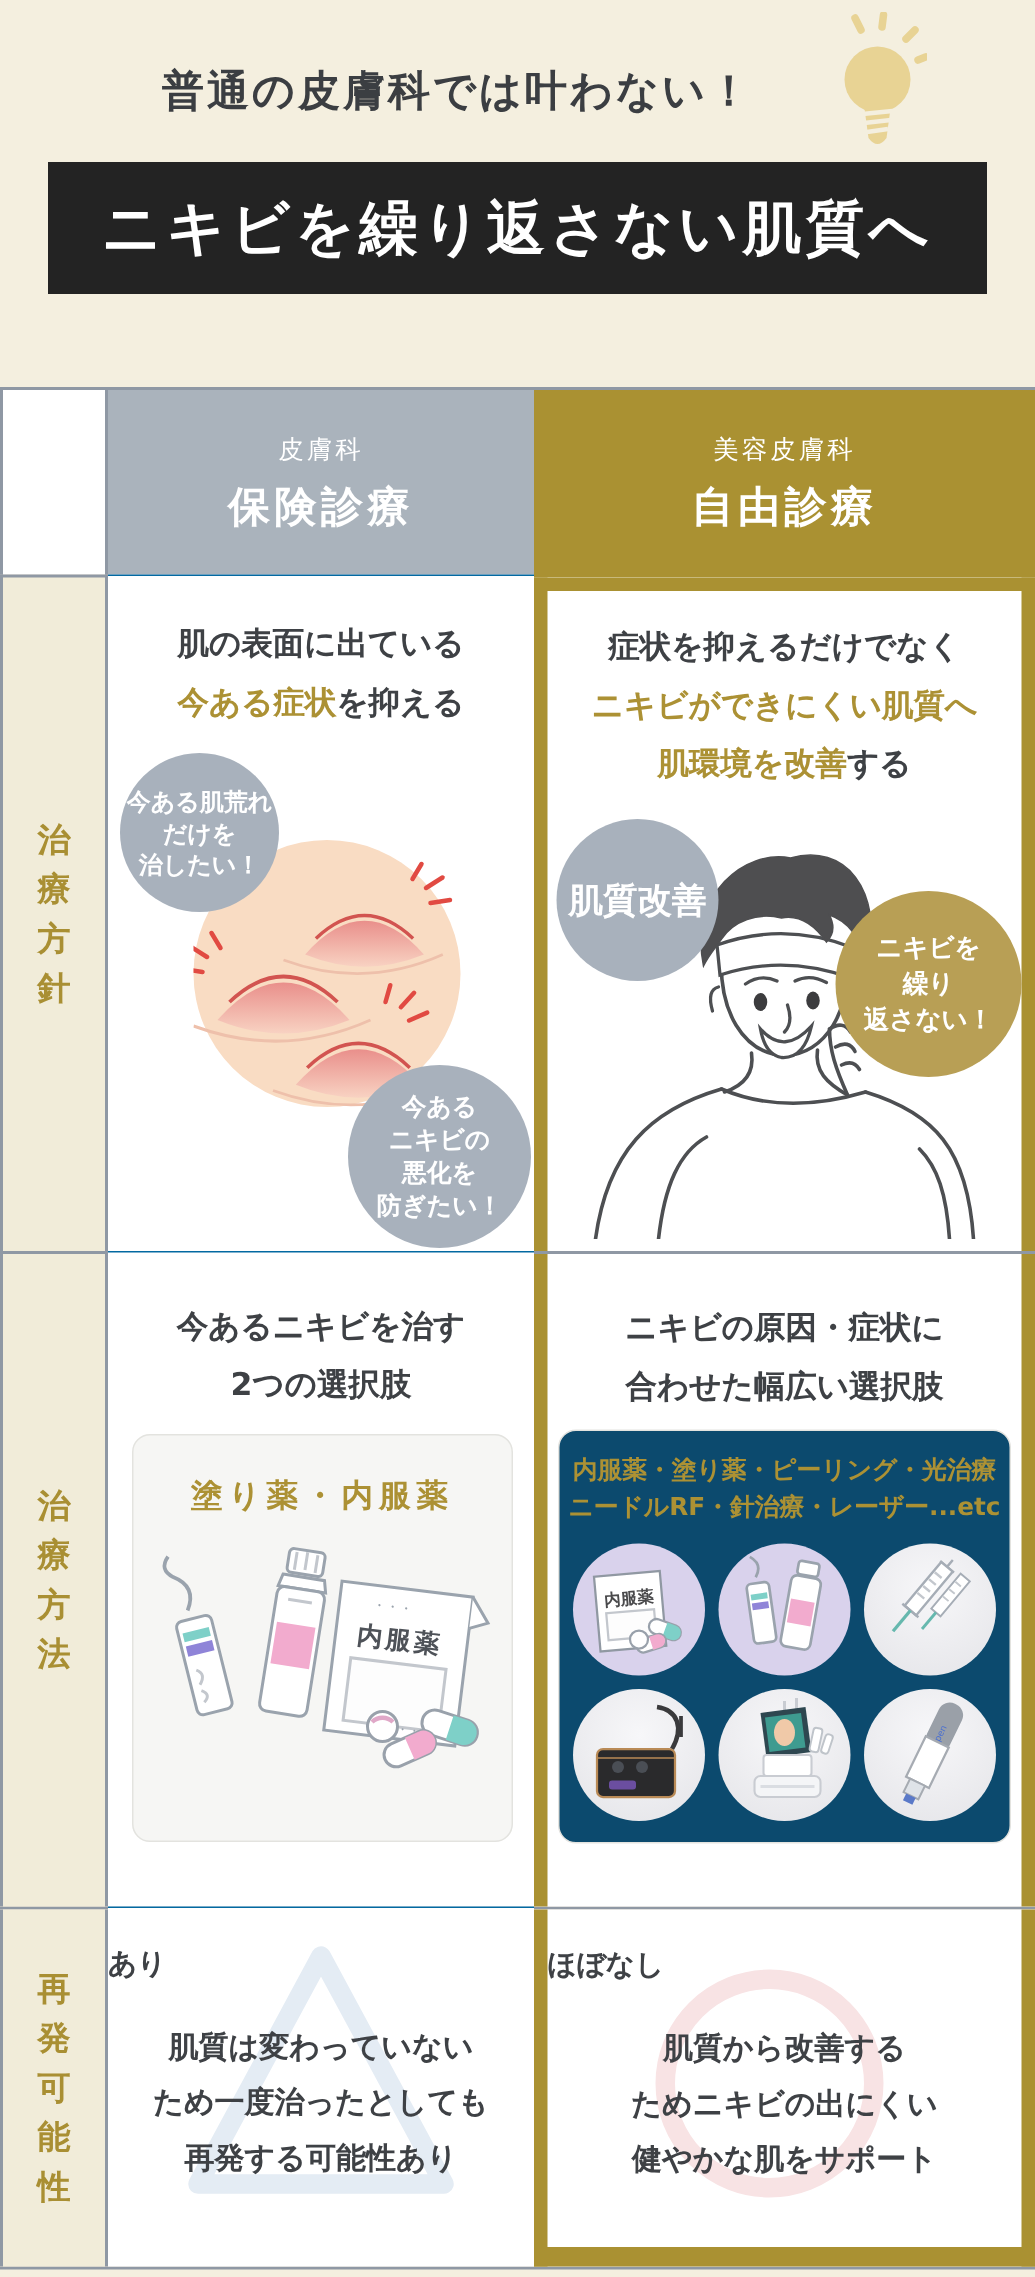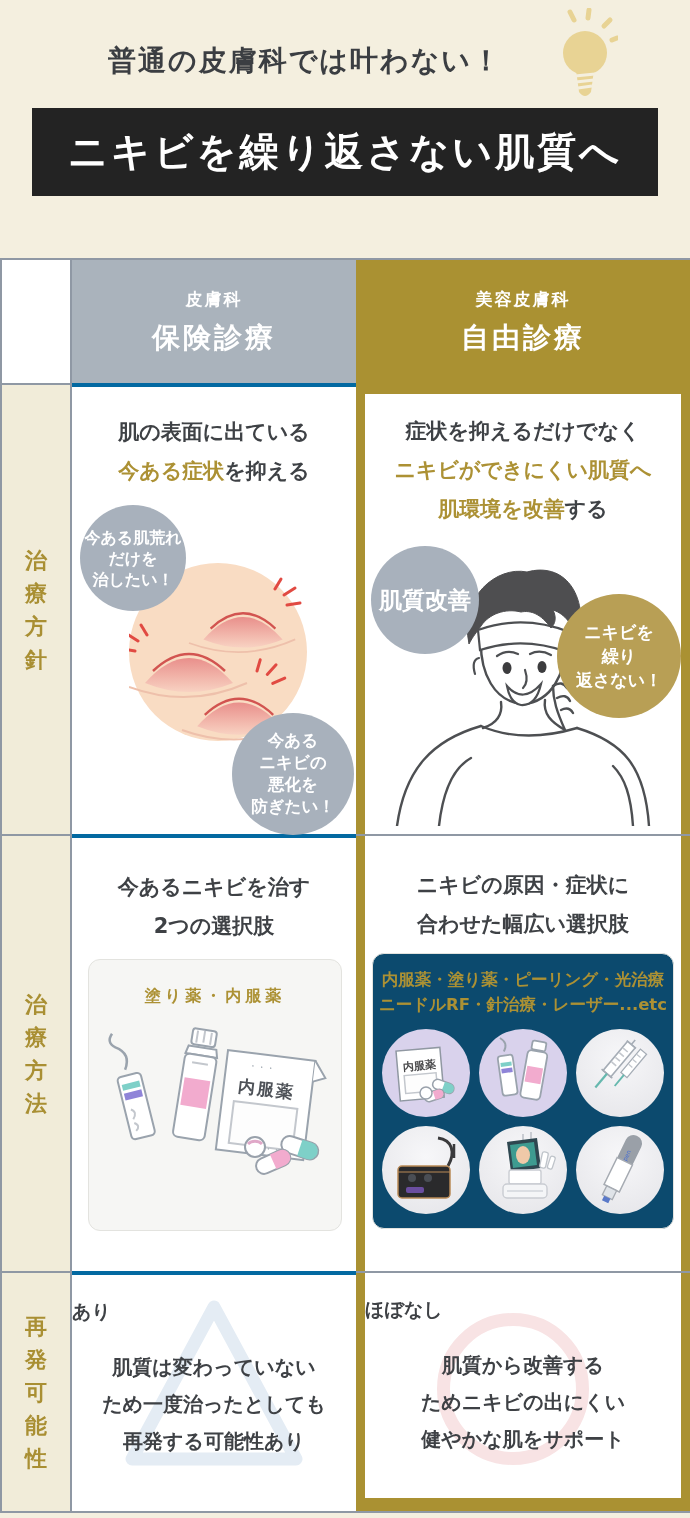--- a/index.html
+++ b/index.html
@@ -14,36 +14,36 @@
   .bulb { position:absolute; top:8px; right:72px; }
   .banner { position:absolute; left:32px; right:32px; bottom:0; height:88px;
             background:#232323; display:flex; align-items:center; justify-content:center; }
   .banner h1 { color:#ffffff; font-size:39px; font-weight:bold; letter-spacing:3px; }
 
   
   .table { position:absolute; top:258px; left:0; width:690px; }
   .thead { display:flex; height:127px; border-top:2px solid #8f98a4; }
   .corner { width:72px; background:#ffffff; border-left:2px solid #8f98a4; border-right:2px solid #8f98a4; }
   .colh { display:flex; flex-direction:column; align-items:center; justify-content:center; color:#fff; }
-  .colh .sub { font-size:17px; font-weight:bold; letter-spacing:2px; margin-bottom:8px; }
+  .colh .sub { font-size:17px; font-weight:normal; letter-spacing:2px; margin-bottom:8px; }
   .colh .main { font-size:28px; font-weight:bold; letter-spacing:3px; }
   .colh.gray { width:284px; background:#aab3bc; }
   .colh.gold { width:334px; background:#aa9132; }
 
   .row { display:flex; border-bottom:2px solid #8f98a4; }
   .row.r1 { height:451px; }
   .row.r2 { height:437px; }
   .row.r3 { height:240px; border-bottom:2px solid #8f98a4; }
   .rowlabel { width:72px; background:#f1ecd9; border-left:2px solid #8f98a4; border-right:2px solid #8f98a4;
               display:flex; align-items:center; justify-content:center; }
   .rowlabel.first { border-top:2px solid #8f98a4; margin-top:-2px; }
   .vlabel { width:26px; font-size:22px; line-height:1.5; font-weight:bold; color:#a98f33;
             word-break:break-all; text-align:center; }
   .cell { position:relative; background:#ffffff; }
-  .cell.left { width:284px; border-top:4px solid #0369a1; margin-top:-2px; }
+  .cell.left { width:284px; border-top:1px solid #0369a1; margin-top:-2px; }
   .cell.right { width:334px; border-left:9px solid #aa9132; border-right:9px solid #aa9132; }
   .r1 .cell.right { border-top:9px solid #aa9132; }
   .r3 .cell.right { border-bottom:13px solid #aa9132; }
 
   .h2l { text-align:center; font-weight:bold; font-size:21px; line-height:39px; color:#3e4145; }
   .goldtxt { color:#ac9134; }
 
   
   .peach { position:absolute; left:57px; top:176px; width:178px; height:178px;
            background:#f9dcc3; border-radius:50%; }
@@ -54,21 +54,21 @@
   .bub-gold { background:#b89f55; }
   .b1 { left:8px; top:118px; width:106px; height:106px; font-size:16px; line-height:21px; }
   .b2 { left:160px; top:326px; width:122px; height:122px; font-size:16.5px; line-height:22px; }
   .b3 { left:6px; top:152px; width:108px; height:108px; font-size:23px; }
   .b4 { left:192px; top:200px; width:124px; height:124px; font-size:17px; line-height:24px; }
   .man { position:absolute; left:16px; top:158px; z-index:1; }
 
   
   .medbox { position:absolute; left:16px; top:121px; width:254px; height:272px;
             background:#f6f6f4; border:1px solid #e3e3df; border-radius:12px; text-align:center; }
-  .medbox .title { margin-top:26px; font-size:16px; font-weight:bold; letter-spacing:4px; color:#ac9134;font-family:Liberation Mono, monospace; }
+  .medbox .title { margin-top:26px; font-size:21px; font-weight:bold; letter-spacing:4px; color:#ac9134;font-family:Liberation Mono, monospace; }
   .tbox { position:absolute; left:7px; top:117px; width:302px; height:276px;
           background:#0c4a6e; border:1px solid #e3e3df; border-radius:12px; padding-top:13px; text-align:center; }
   .tbox .line { font-size:16.5px; font-weight:bold; color:#ac9134; line-height:25px; }
   .circgrid { display:grid; grid-template-columns:repeat(3, 88px); gap:9px; justify-content:center; margin-top:12px; }
   .circ { width:88px; height:88px; border-radius:50%; overflow:hidden;
           background:radial-gradient(circle at 50% 35%, #f7f7f9, #e4e4e8); }
   .circ.lav { background:#d9d2ec; }
 
   
   .verdict { position:relative; z-index:2; margin-top:24px;

